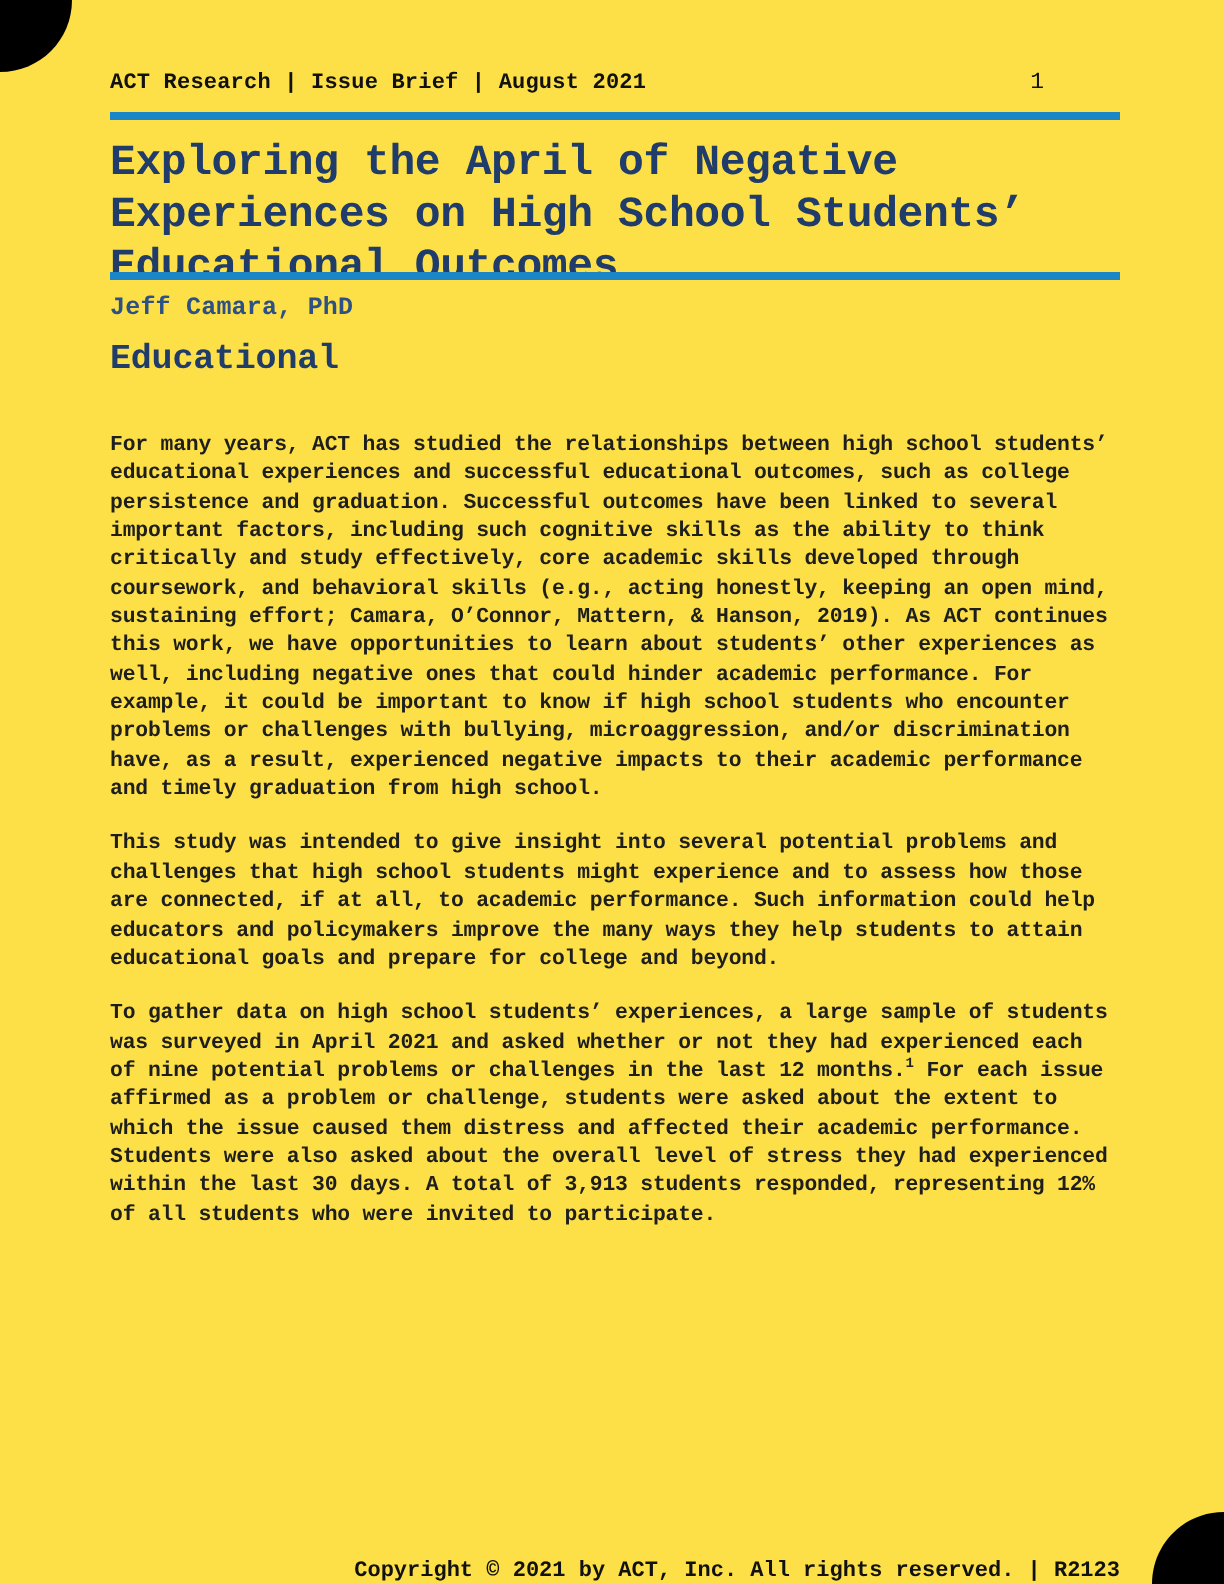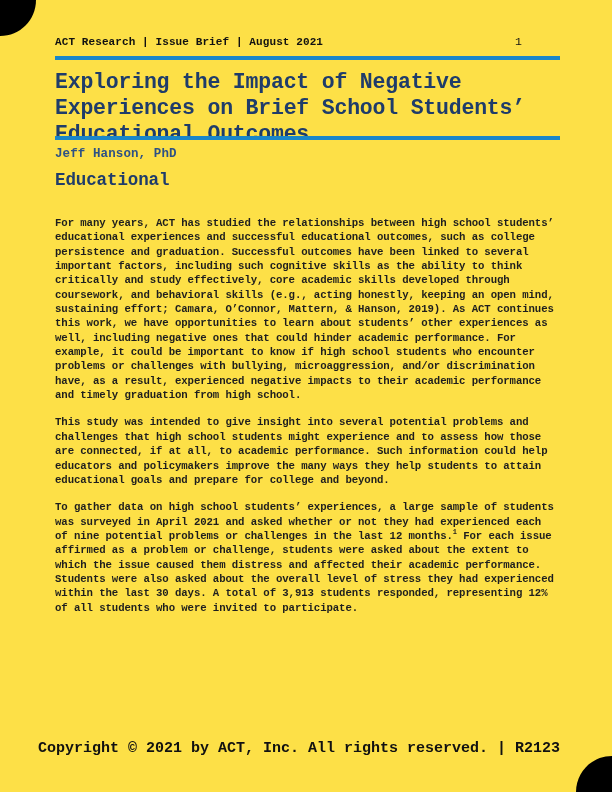--- a/index.html
+++ b/index.html
@@ -79,22 +79,22 @@
   }
   .body-copy p { margin: 0 0 13px 0; }
   .footnote-ref {
     font-size: 7px;
     vertical-align: super;
     line-height: 0;
   }
   .footer {
     position: absolute;
     right: 52px;
-    top: 740px;
-    font-size: 15px;
+    top: 780px;
+    font-size: 11px;
     font-weight: 600;
     color: #111111;
     letter-spacing: 0px;
   }
 </style>
 </head>
 <body>
 
 <div class="page">
 
@@ -109,25 +109,25 @@
     </svg>
   </div>
 
   <div class="content header-row" style="position:absolute;">
     <span class="header-left">ACT Research | Issue Brief | August 2021</span>
     <span class="page-number">1</span>
   </div>
 
   <div class="rule rule-top"></div>
 
-  <h1 class="content doc-title" style="position:absolute; margin:0;">Exploring the Impact of Negative Experiences on Brief School Students’ Educational Outcomes</h1>
+  <h1 class="content doc-title" style="position:absolute; margin:0;">Exploring the April of Negative Experiences on High School Students’ Educational Outcomes</h1>
 
   <div class="rule rule-title"></div>
 
-  <div class="content author" style="position:absolute;">Jeff Hanson, PhD</div>
+  <div class="content author" style="position:absolute;">Jeff Camara, PhD</div>
 
   <h2 class="content section-heading" style="position:absolute; margin:0;">Educational</h2>
 
   <div class="content body-copy" style="position:absolute;">
     <p>For many years, ACT has studied the relationships between high school students’ educational experiences and successful educational outcomes, such as college persistence and graduation. Successful outcomes have been linked to several important factors, including such cognitive skills as the ability to think critically and study effectively, core academic skills developed through coursework, and behavioral skills (e.g., acting honestly, keeping an open mind, sustaining effort; Camara, O’Connor, Mattern, &amp; Hanson, 2019). As ACT continues this work, we have opportunities to learn about students’ other experiences as well, including negative ones that could hinder academic performance. For example, it could be important to know if high school students who encounter problems or challenges with bullying, microaggression, and/or discrimination have, as a result, experienced negative impacts to their academic performance and timely graduation from high school.</p>
     <p>This study was intended to give insight into several potential problems and challenges that high school students might experience and to assess how those are connected, if at all, to academic performance. Such information could help educators and policymakers improve the many ways they help students to attain educational goals and prepare for college and beyond.</p>
     <p><span>To gather data on high school students’ experiences, a large sample of students was surveyed in April 2021 and asked whether or not they had experienced each of nine potential problems or challenges in the last 12 months.</span><span class="footnote-ref">1</span><span> For each issue affirmed as a problem or challenge, students were asked about the extent to which the issue caused them distress and affected their academic performance. Students were also asked about the overall level of stress they had experienced within the last 30 days. A total of 3,913 students responded, representing 12% of all students who were invited to participate.</span></p>
   </div>
 
   <div class="footer">Copyright © 2021 by ACT, Inc. All rights reserved. | R2123</div>

